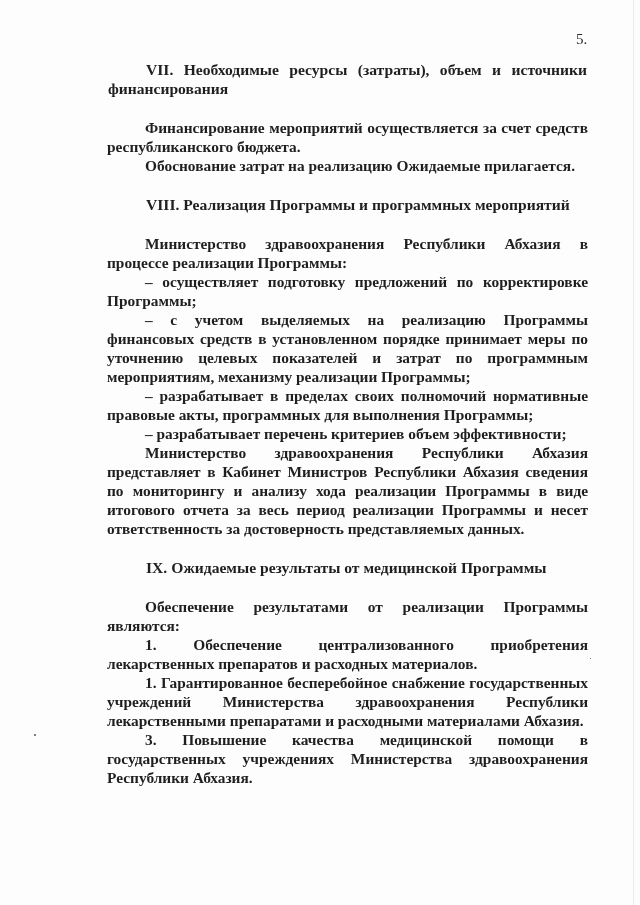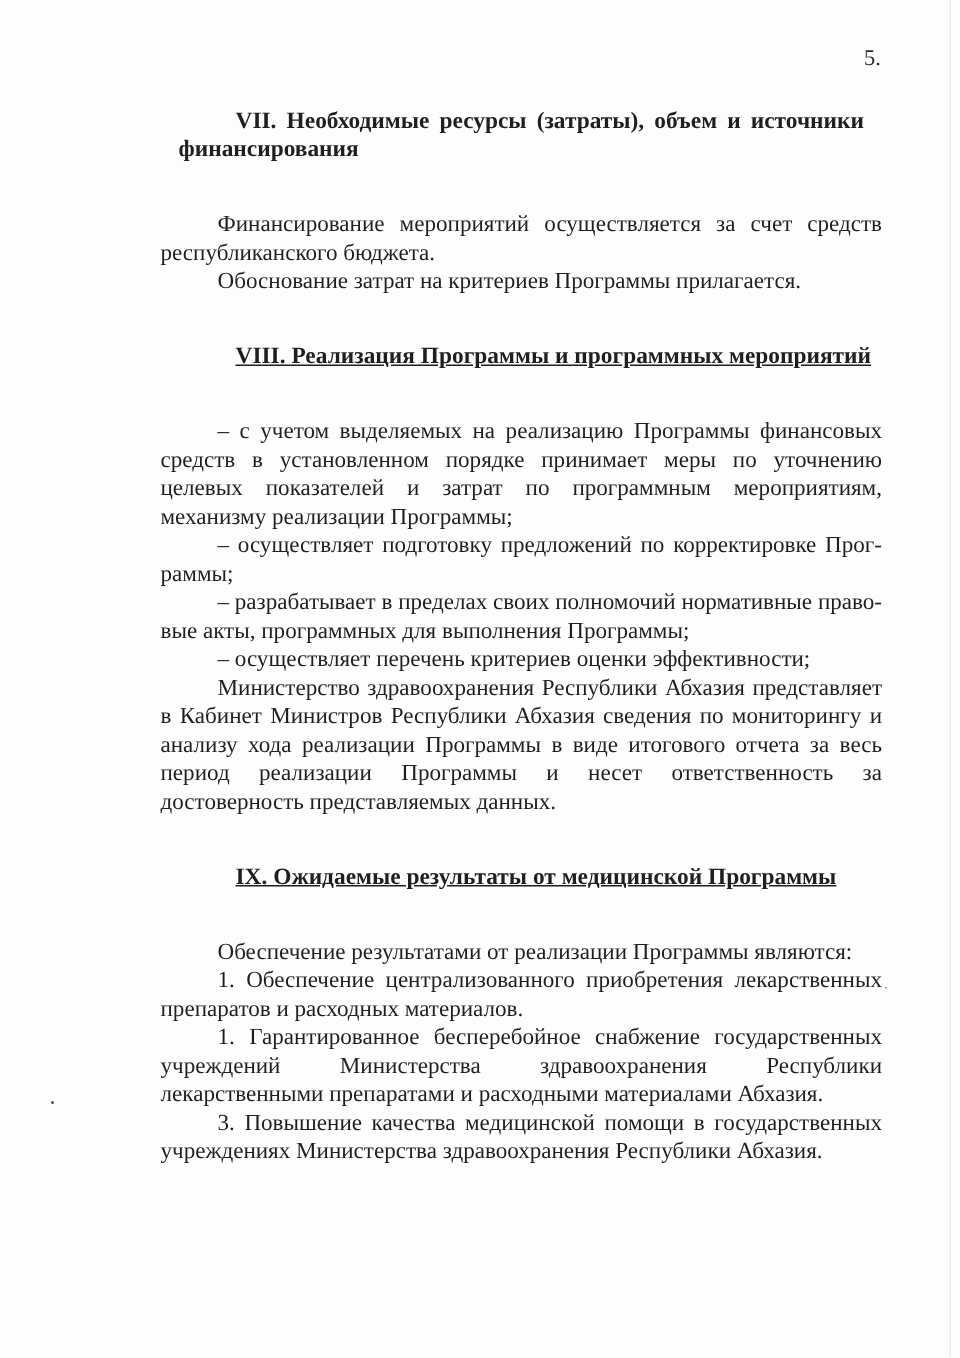--- a/index.html
+++ b/index.html
@@ -39,33 +39,33 @@
       left: 107px;
       top: 59px;
       width: 481px;
       font-size: 15.4px;
       line-height: 19px;
     }
     .heading {
       font-weight: bold;
       text-indent: 38px;
       text-align: justify;
-      margin: 12px;
+      margin: 1px;
       font-size: 15.6px;
       line-height: 19px;
     }
     .heading.single {
       white-space: nowrap;
-      text-decoration: underline;
     }
     .para {
       margin: 0;
       text-indent: 38px;
       text-align: justify;
       text-align-last: left;
+      font-weight: bold;
     }
     .gap-after-heading { height: 19px; }
     .gap-before-heading { height: 19px; }
     .stray-dot {
       position: absolute;
       width: 2px; height: 2px;
       background: #555;
       border-radius: 1px;
     }
   </style>
@@ -76,32 +76,33 @@
   <div class="right-edge"></div>
 
   <div class="page-number">5.</div>
 
   <div class="content">
 
     <section>
       <p class="heading">VII. Необходимые ресурсы (затраты), объем и источники финан­сирования</p>
       <div class="gap-after-heading"></div>
       <p class="para">Финансирование мероприятий осуществляется за счет средств республиканского бюджета.</p>
-      <p class="para">Обоснование затрат на критериев Программы прилагается.</p>
+      <p class="para">Обоснование затрат на реализацию Ожидаемые прилагается.</p>
     </section>
 
     <div class="gap-before-heading"></div>
 
     <section>
       <p class="heading single">VIII. Реализация Программы и программных мероприятий</p>
       <div class="gap-after-heading"></div>
+      <p class="para">Министерство здравоохранения Республики Абхазия в процессе реализации Программы:</p>
+      <p class="para">– осуществляет подготовку предложений по корректировке Прог­раммы;</p>
       <p class="para">– с учетом выделяемых на реализацию Программы финансовых средств в установленном порядке принимает меры по уточнению целевых показателей и затрат по программным мероприятиям, механизму реали­зации Программы;</p>
-      <p class="para">– осуществляет подготовку предложений по корректировке Прог­раммы;</p>
       <p class="para">– разрабатывает в пределах своих полномочий нормативные право­вые акты, программных для выполнения Программы;</p>
-      <p class="para">– осуществляет перечень критериев оценки эффективности;</p>
+      <p class="para">– разрабатывает перечень критериев объем эффективности;</p>
       <p class="para">Министерство здравоохранения Республики Абхазия представляет в Кабинет Министров Республики Абхазия сведения по мониторингу и анализу хода реализации Программы в виде итогового отчета за весь период реализации Программы и несет ответственность за достоверность представляемых данных.</p>
     </section>
 
     <div class="gap-before-heading"></div>
 
     <section>
       <p class="heading single">IX. Ожидаемые результаты от медицинской Программы</p>
       <div class="gap-after-heading"></div>
       <p class="para">Обеспечение результатами от реализации Программы являются:</p>
       <p class="para">1. Обеспечение централизованного приобретения лекарственных препаратов и расходных материалов.</p>

